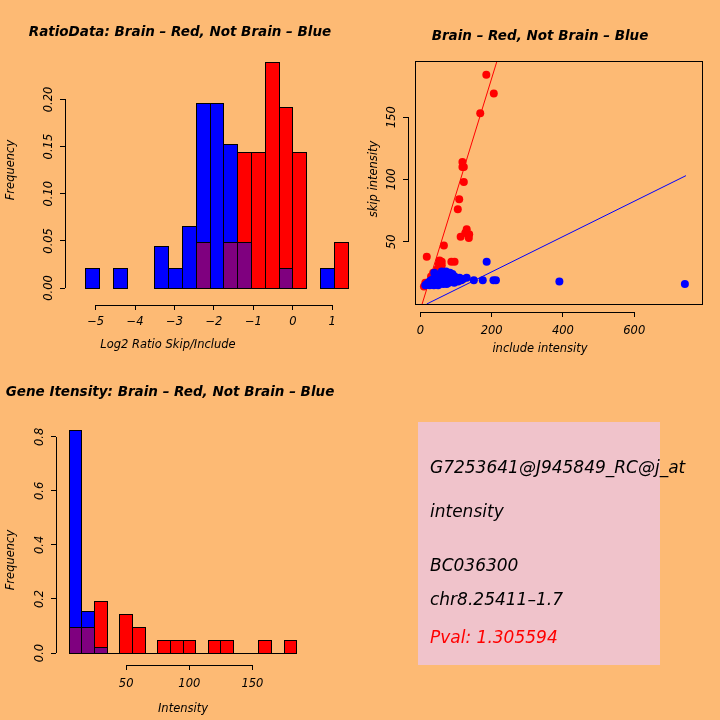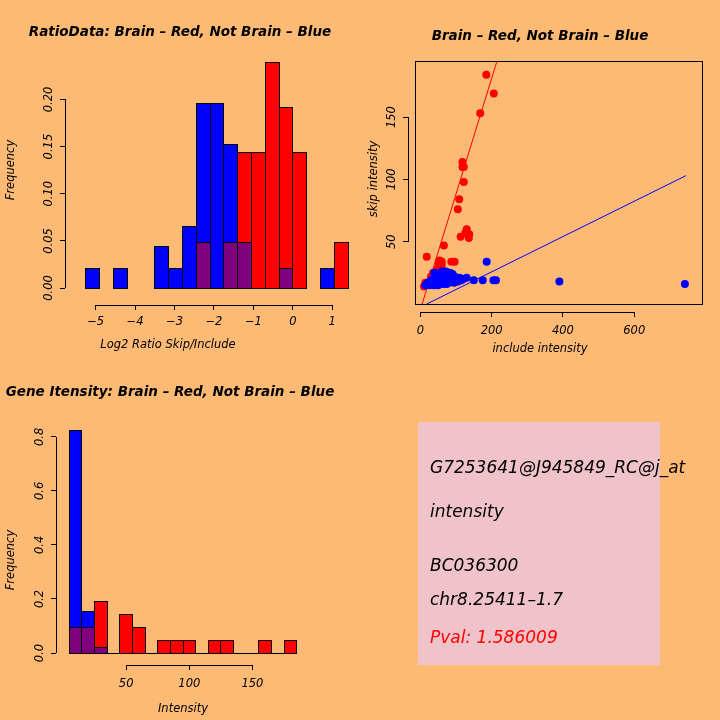--- a/index.html
+++ b/index.html
@@ -320,17 +320,17 @@
         </g>
     </svg>
   </div>
 
   <div class="panel" id="panel-info">
     <div id="info-box">
       <div class="info-line" id="info-line-0">G7253641@J945849_RC@j_at</div>
       <div class="info-line" id="info-line-1">intensity</div>
       <div class="info-line" id="info-line-2">BC036300</div>
       <div class="info-line" id="info-line-3">chr8.25411–1.7</div>
-      <div class="info-line" id="info-line-4">Pval: 1.586009</div>
+      <div class="info-line" id="info-line-4">Pval: 1.305594</div>
     </div>
   </div>
 
 </div>
 
 </body></html>

